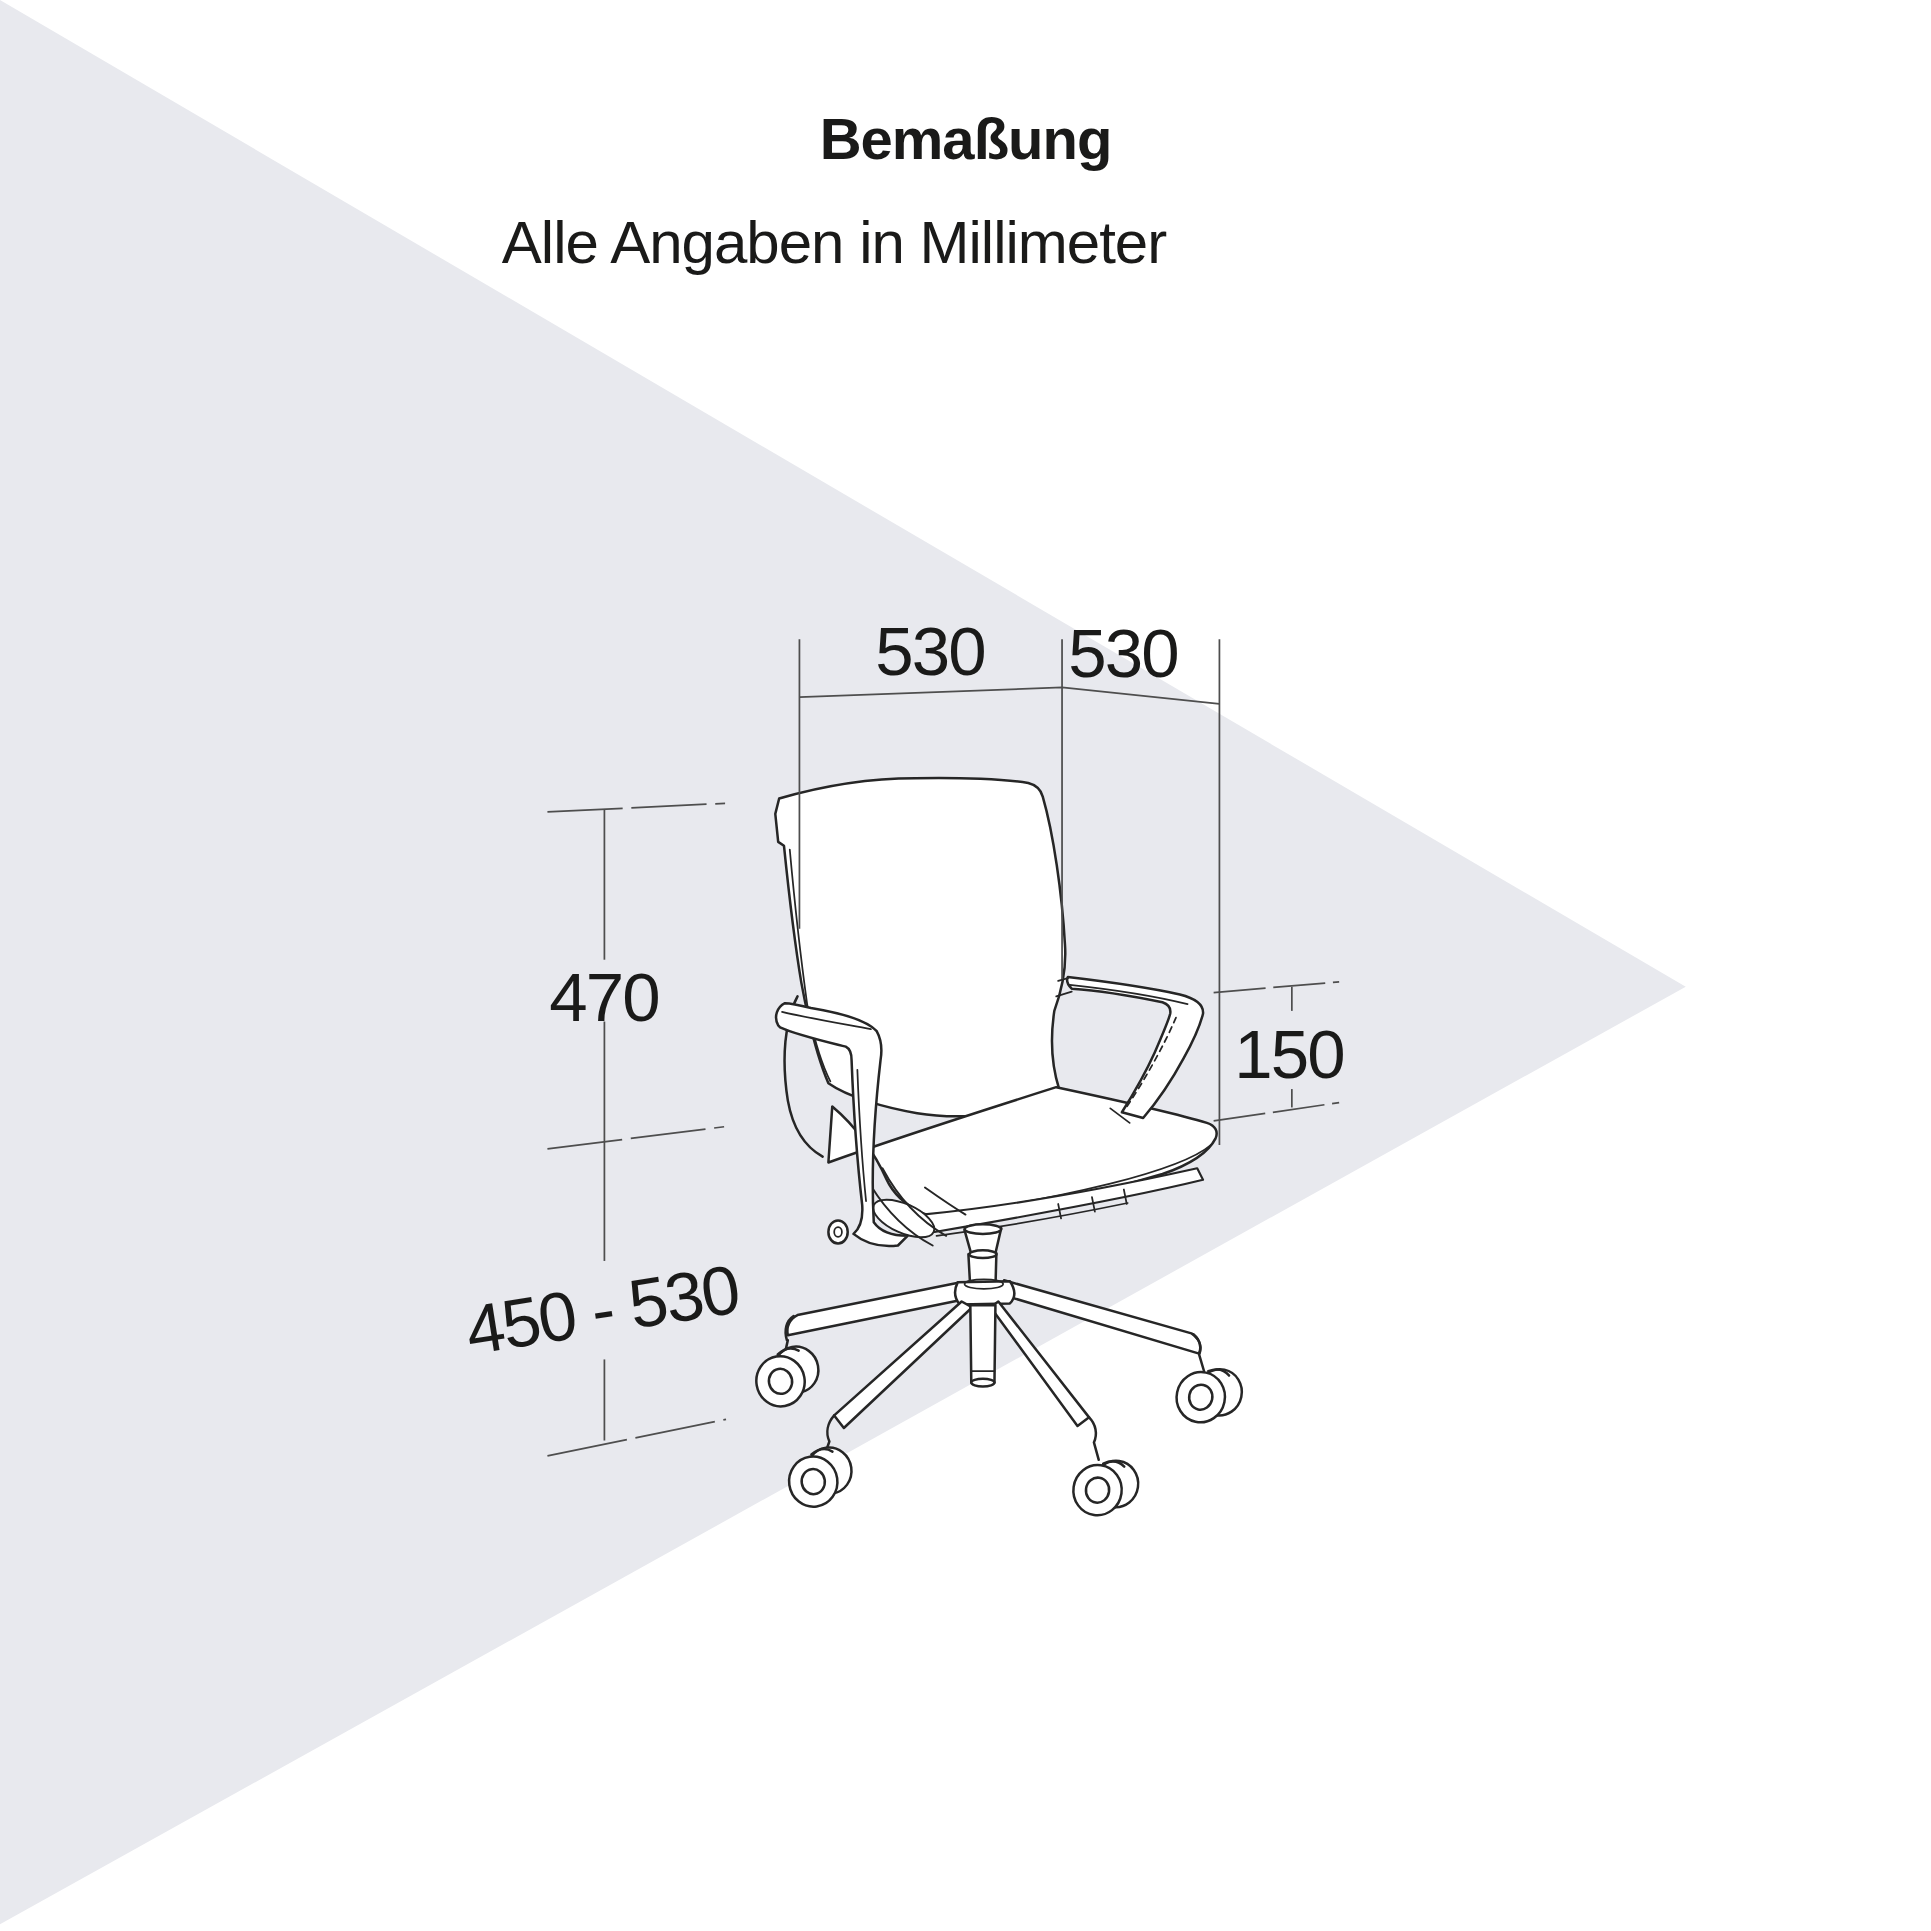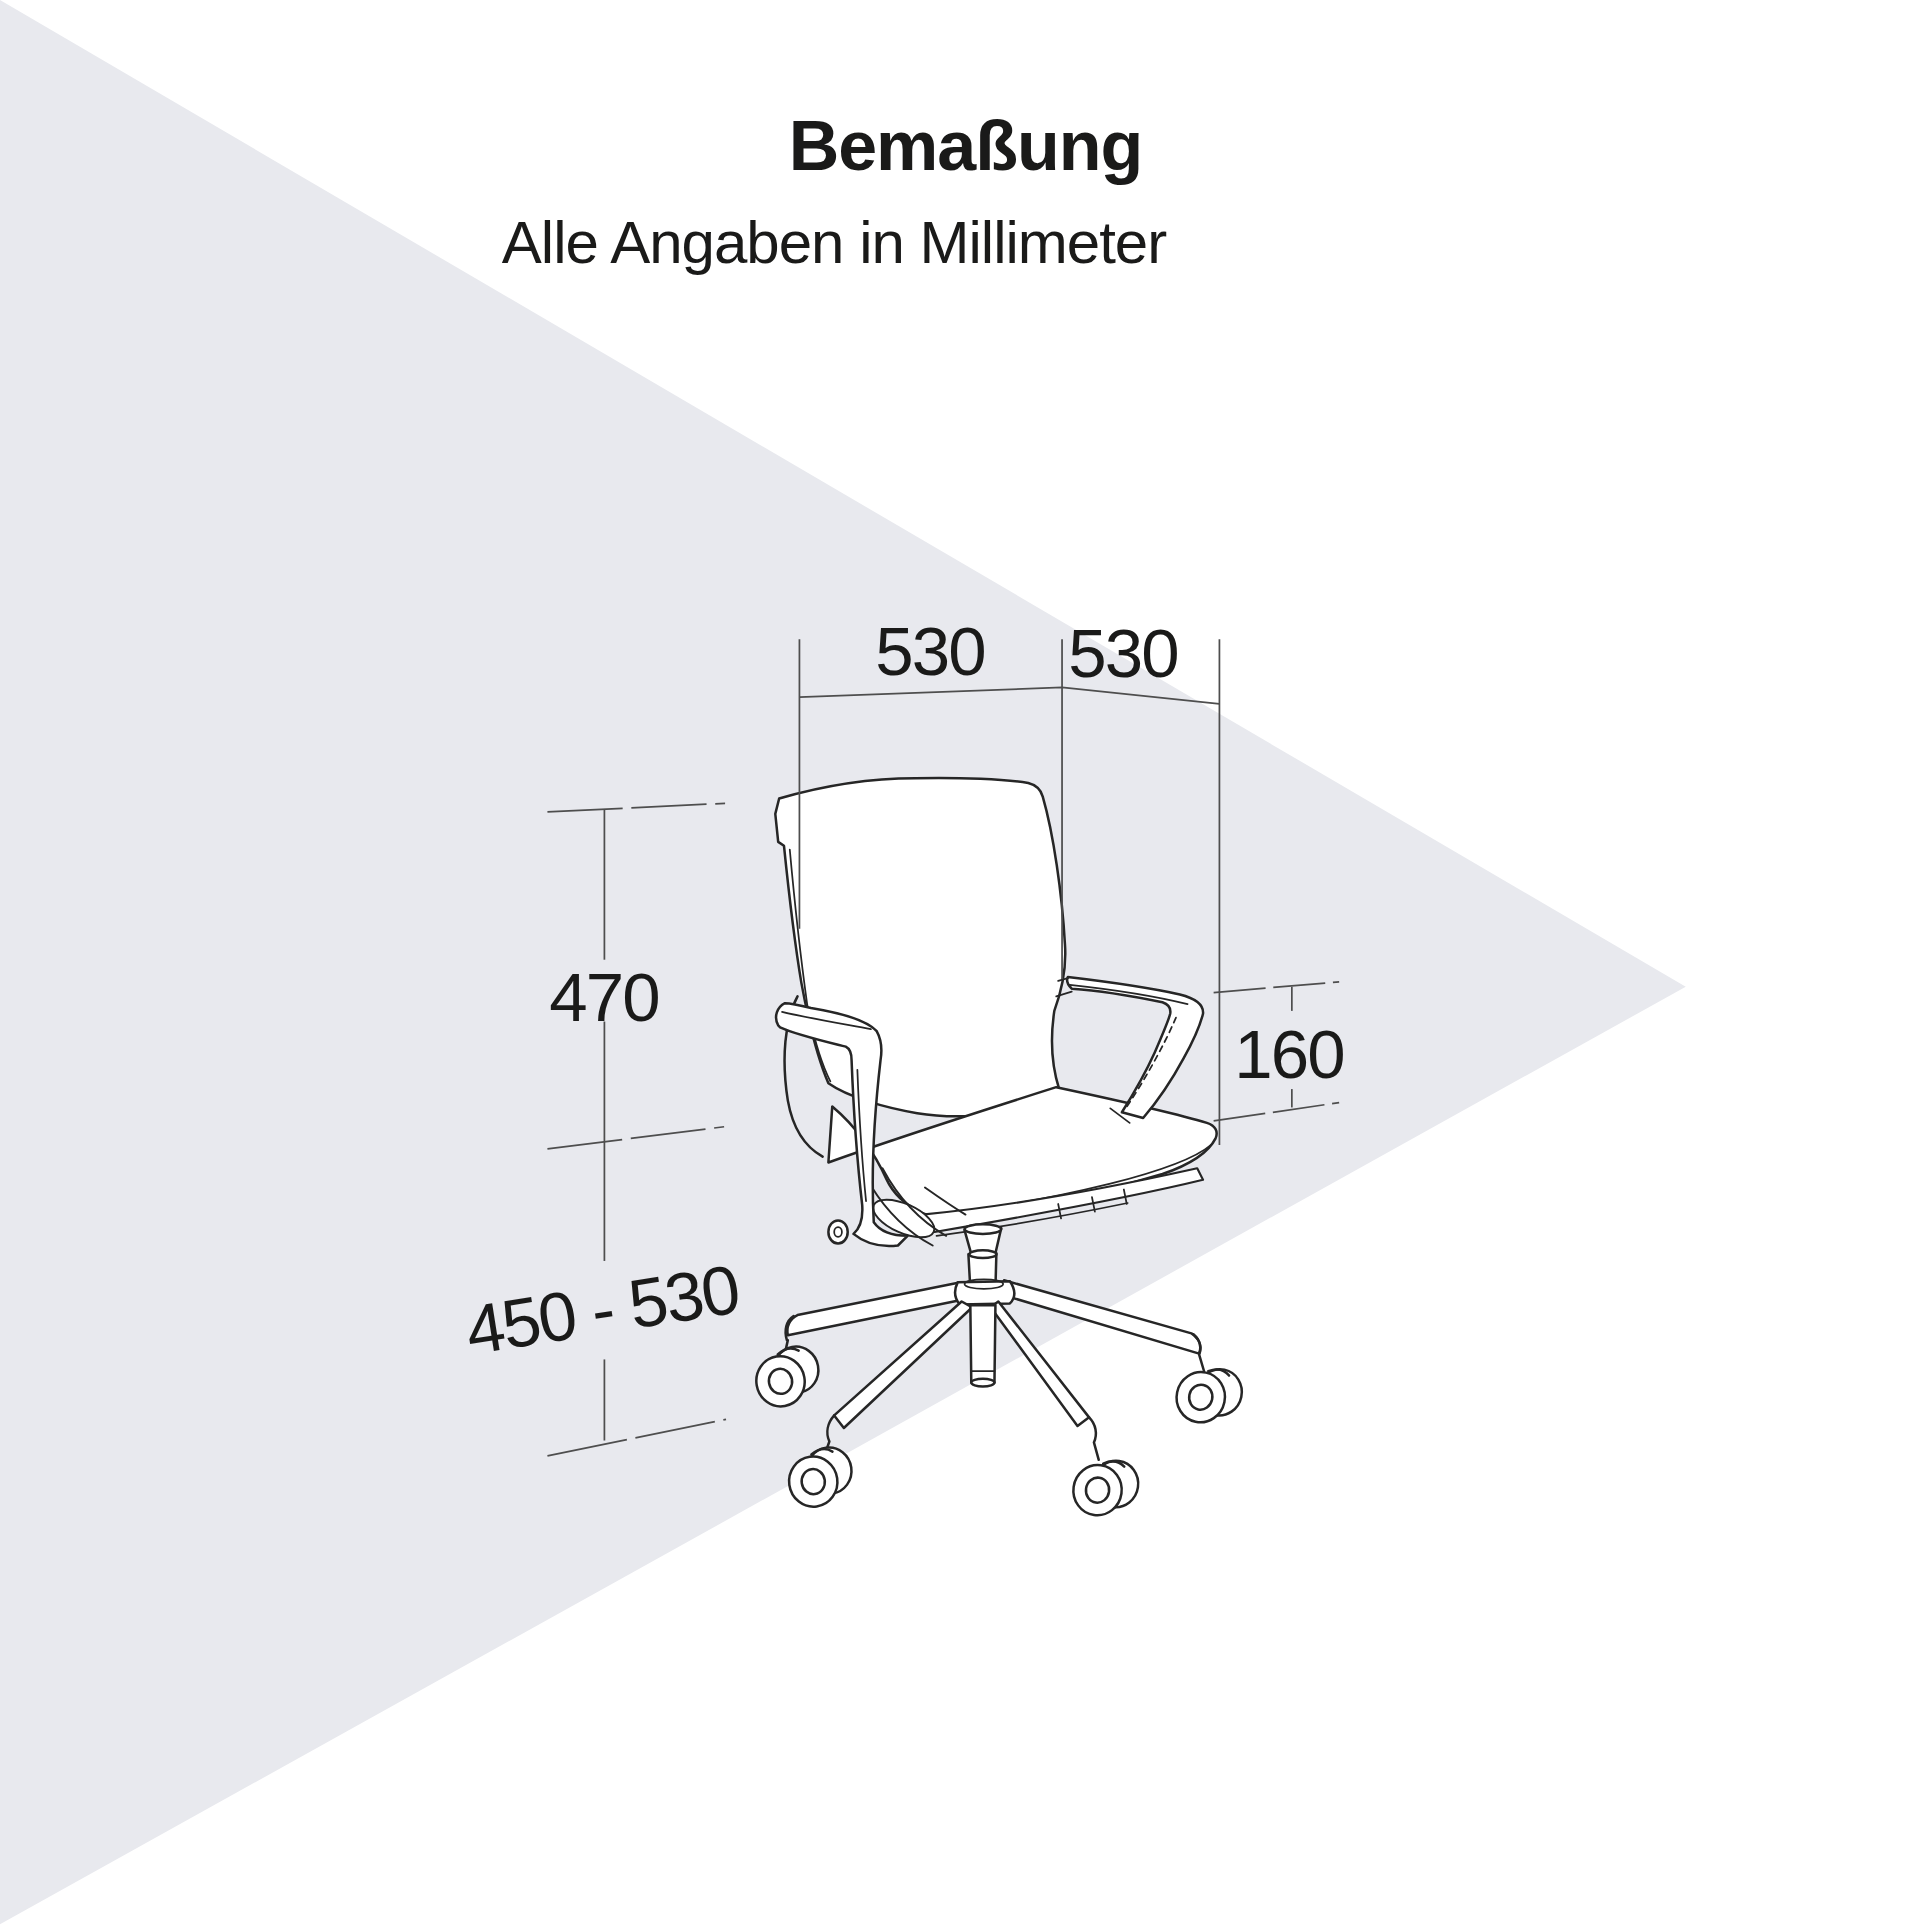--- a/index.html
+++ b/index.html
@@ -1,21 +1,21 @@
 <!DOCTYPE html>
 <html><head>
 <meta charset="utf-8">
 <style>
   html,body{margin:0;padding:0;background:#fff;}
   body{width:1931px;height:1931px;position:relative;overflow:hidden;
        font-family:"Liberation Sans", sans-serif;color:#1a1a19;}
   .stage{position:absolute;left:0;top:0;width:1931px;height:1931px;}
   svg.art{position:absolute;left:0;top:0;width:1931px;height:1931px;z-index:1;}
   .title{position:absolute;left:0;top:106px;width:1931px;text-align:center;
-         font-size:70px;font-weight:700;letter-spacing:-1px;line-height:1.15;z-index:3;}
+         font-size:58px;font-weight:700;letter-spacing:-1px;line-height:1.15;z-index:3;}
   .subtitle{position:absolute;left:0;top:210px;width:1668px;text-align:center;
             font-size:60px;font-weight:400;letter-spacing:-1px;line-height:1.1;z-index:3;}
   .lbl{position:absolute;z-index:3;font-size:69px;font-weight:400;letter-spacing:-1.9px;
        white-space:nowrap;transform:translate(-50%,-50%);}
   .lbl.rot{transform:translate(-50%,-50%) rotate(-9deg);}
 </style>
 </head>
 <body>
 
 <div class="stage">
@@ -179,16 +179,16 @@
       <path stroke-dasharray="54 8" d="M1257 1161 L1387 1142"></path>
     </g>
   </svg>
 
   <div class="title">Bemaßung</div>
   <div class="subtitle">Alle Angaben in Millimeter</div>
 
   <div class="lbl" style="left:930px;top:651px;">530</div>
   <div class="lbl" style="left:1123px;top:653px;">530</div>
   <div class="lbl" style="left:604px;top:990px;margin-top:7px;">470</div>
-  <div class="lbl" style="left:1289px;top:1054px;">160</div>
+  <div class="lbl" style="left:1289px;top:1054px;">150</div>
   <div class="lbl rot" style="left:602px;top:1310px;">450 - 530</div>
 </div>
 
 
 </body></html>

